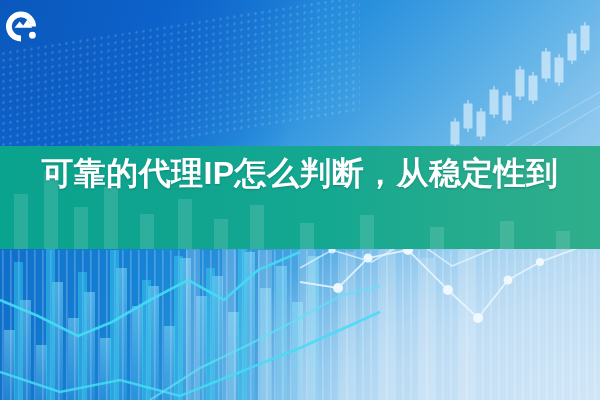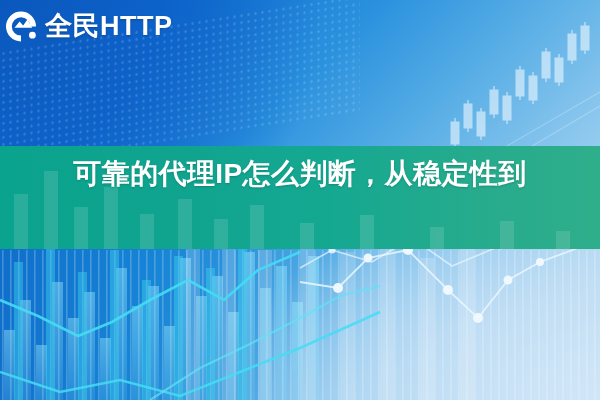--- a/index.html
+++ b/index.html
@@ -47,21 +47,21 @@
   .band{
     position:absolute;left:0;top:146px;width:600px;height:103px;
     background:linear-gradient(90deg,#0aa38d 0%,#10a48f 30%,#15a891 55%,#25ab8d 78%,#2fae8b 100%);
   }
   .band-bars{position:absolute;left:0;top:0;width:600px;height:103px;overflow:hidden;}
   .band-bar{position:absolute;bottom:0;background:rgba(255,255,255,.13);}
   
   .title{
     position:absolute;left:0;top:154px;width:600px;
     text-align:center;color:#ffffff;
-    font-size:28px;line-height:39px;font-weight:bold;
+    font-size:32px;line-height:39px;font-weight:bold;
     letter-spacing:.4px;
     text-shadow:0 1px 2px rgba(0,60,60,.28);
     z-index:9;
   }
   .title .l{display:block;white-space:nowrap;}
   
   .logo{position:absolute;left:2px;top:6px;display:flex;align-items:center;z-index:10;}
   .logo-mark{width:40px;height:40px;margin-right:3px;}
   .logo-text{
     color:#fff;font-size:27px;font-weight:bold;line-height:40px;
@@ -334,16 +334,15 @@
       <svg width="40" height="40" viewBox="0 0 40 40">
         <path d="M34 20.5
                  A15 15 0 1 0 19 35.5
                  L19 29.6
                  A9.2 9.2 0 1 1 28.2 20.4
                  L34 20.4 Z" fill="#ffffff"></path>
         <path d="M12.5 21.8 L17.6 15.4 L21.2 19.6 L25.4 13.6 L30.2 21.8 Z" fill="#ffffff"></path>
         <circle cx="30.4" cy="29.2" r="3.4" fill="#ffffff"></circle>
       </svg>
     </span>
-    <span class="logo-text">全民HTTP</span>
   </div>
 
 </div>
 
 </body></html>

